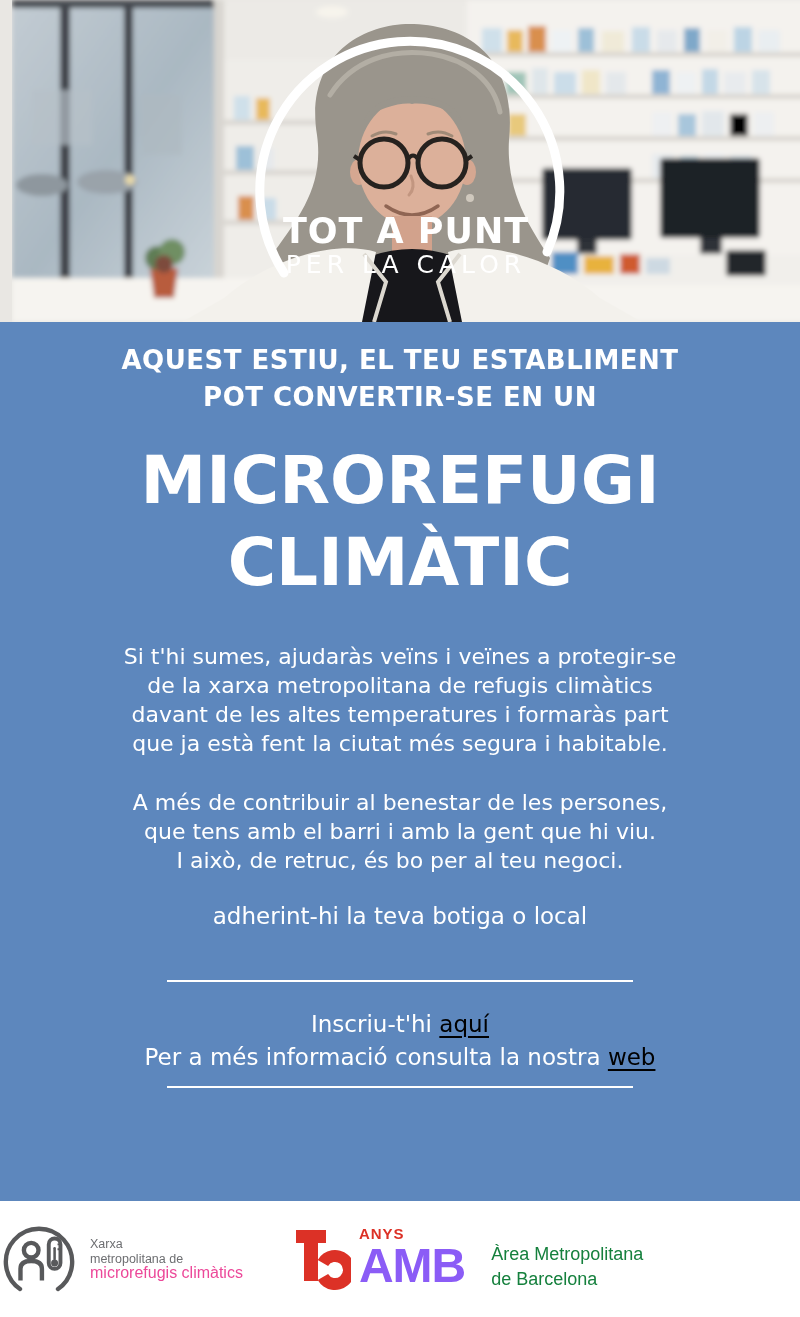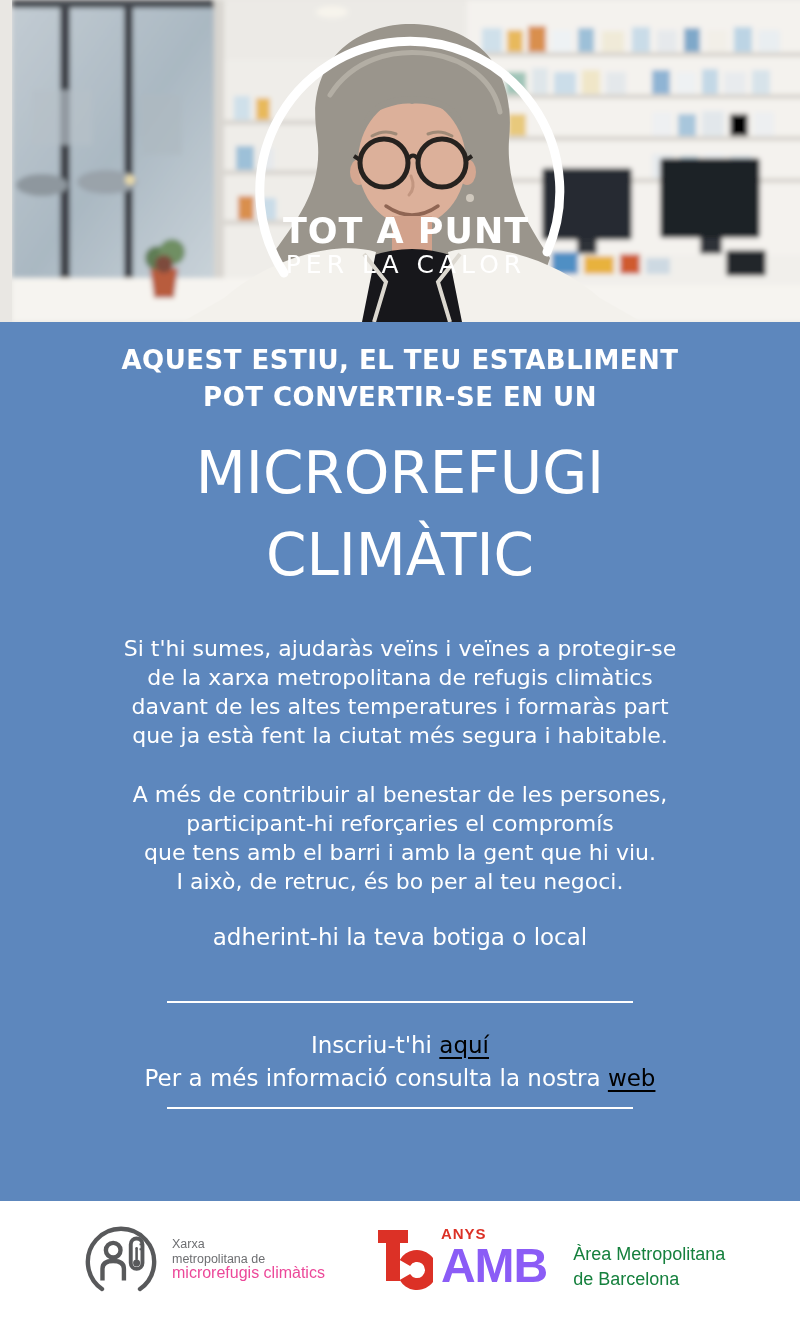--- a/index.html
+++ b/index.html
@@ -9,34 +9,34 @@
   
   .hero{position:relative;width:800px;height:322px;background:#e9e7e3;overflow:hidden;padding-left:12px;}
   .hero svg{display:block;}
   .badge{position:absolute;left:0;right:0;top:212px;text-align:center;color:#fff;}
   .badge-line1{font-size:35px;font-weight:800;letter-spacing:1px;line-height:38px;}
   .badge-line2{font-size:25px;font-weight:400;letter-spacing:5px;line-height:30px;}
 
   
   .blue{width:800px;height:879px;background:#5d87bd;color:#fff;text-align:center;box-sizing:border-box;padding-top:20px;}
   .kicker{font-size:26px;font-weight:bold;line-height:37px;letter-spacing:0.5px;}
-  .title{margin-top:16px;font-size:58px;font-weight:400;line-height:82px;}
+  .title{margin-top:24px;font-size:66px;font-weight:700;line-height:82px;}
   .para{font-size:22px;line-height:29px;}
   .p1{margin-top:38px;}
   .p2{margin-top:30px;}
   .p3{margin-top:26px;font-size:23px;line-height:31px;}
   .p3 b{font-weight:bold;}
   .rule{width:466px;border:none;border-top:2px solid #ffffff;margin:0 auto;}
   .rule-top{margin-top:48px;}
   .rule-bottom{margin-top:12px;}
   .cta{margin-top:26px;font-size:23px;line-height:33px;}
   .cta a{color:#000000;text-decoration:underline;text-underline-offset:4px;cursor:pointer;}
 
   
-  .footer{width:800px;height:116px;background:#ffffff;display:flex;align-items:center;box-sizing:border-box;padding-left:82px;}
+  .footer{width:800px;height:116px;background:#ffffff;display:flex;align-items:center;box-sizing:border-box;}
   .xarxa-logo{display:flex;align-items:center;}
   .xarxa-text{margin-left:12px;color:#6d6e71;font-family:"Liberation Sans",sans-serif;font-size:12.5px;line-height:14.5px;text-align:left;}
   .xarxa-text .strong{font-weight:normal;font-size:16px;color:#ec4899;}
   .amb-logo{display:flex;align-items:flex-start;margin-left:52px;}
   .amb-col{margin-left:8px;}
   .anys{color:#dc3126;font-weight:bold;font-size:15px;letter-spacing:1px;line-height:16px;font-family:"Liberation Sans",sans-serif;}
   .amb-word{color:#8b5cf6;font-weight:bold;font-size:48px;line-height:48px;letter-spacing:-1px;font-family:"Liberation Sans",sans-serif;}
   .amb-org{margin-left:26px;margin-top:16px;color:#15803d;font-size:18px;line-height:25px;text-align:left;font-family:"Liberation Sans",sans-serif;}
 </style>
 </head>
@@ -202,21 +202,20 @@
 
     <div class="para p1">
       <div>Si t'hi sumes, ajudaràs veïns i veïnes a protegir-se</div>
       <div>de la xarxa metropolitana de refugis climàtics</div>
       <div>davant de les altes temperatures i formaràs part</div>
       <div>que ja està fent la ciutat més segura i habitable.</div>
     </div>
 
     <div class="para p2">
       <div>A més de contribuir al benestar de les persones,</div>
-      <div>participant-hi reforçaries el compromís</div>
       <div>que tens amb el barri i amb la gent que hi viu.</div>
       <div>I això, de retruc, és bo per al teu negoci.</div>
     </div>
 
     <div class="para p3">
       <div>adherint-hi la teva botiga o local</div>
     </div>
 
     <hr class="rule rule-top">
 

